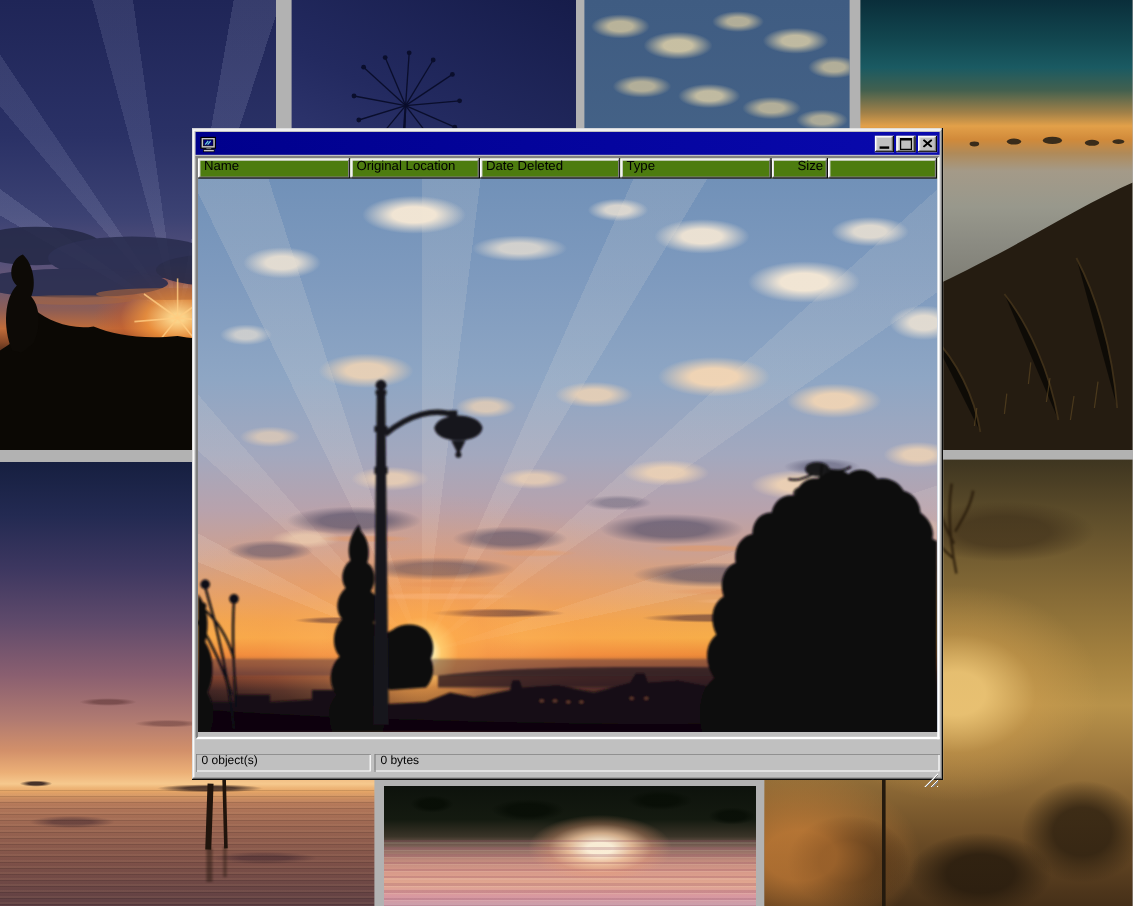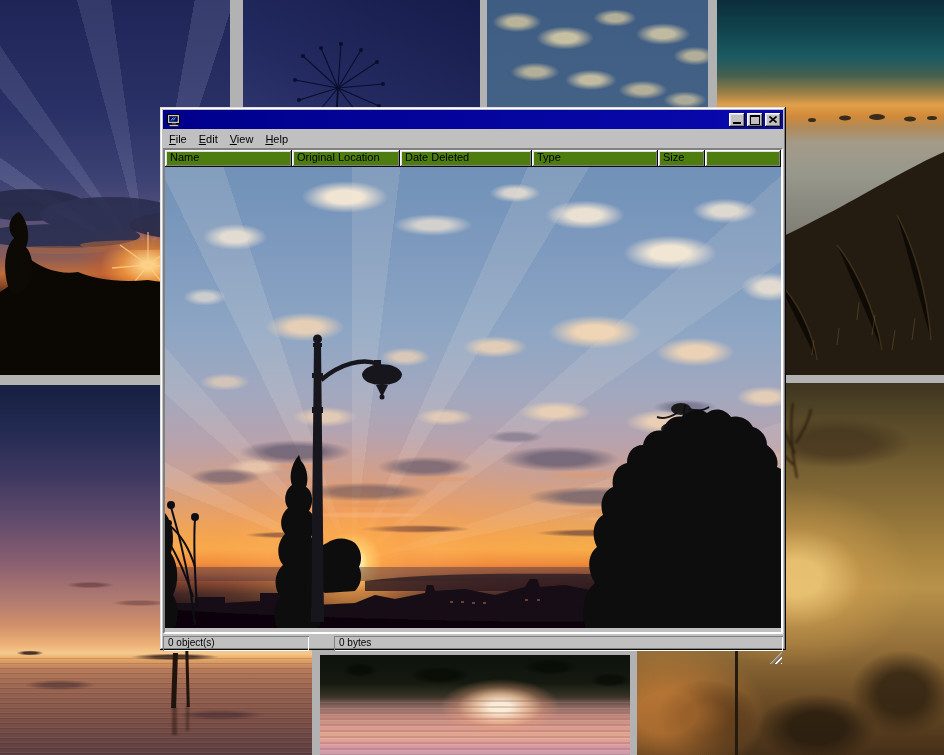--- a/index.html
+++ b/index.html
@@ -97,22 +97,22 @@
         display:flex;align-items:center;justify-content:center;}
   .g-min{width:8px;height:2px;background:#000;margin-top:7px;}
   .g-max{width:8px;height:7px;border:1px solid #000;border-top-width:2px;}
   .menubar{height:18px;display:flex;align-items:center;padding-left:0;}
   .mitem{font-size:11px;color:#000;padding:2px 6px;}
   .accel{text-decoration:underline;}
   .listview{height:482px;border:2px solid;border-color:#808080 #fff #fff #808080;background:#c0c0c0;position:relative;}
   .hdrrow{height:17px;display:flex;background:#4d7c0f;}
   .hcell{height:17px;box-sizing:border-box;font-size:11px;padding:1px 4px 0 5px;color:#000;white-space:nowrap;overflow:hidden;
          box-shadow:inset -1px -1px #0a0a0a, inset 1px 1px #fff, inset -2px -2px #808080, inset 2px 2px #dfdfdf;}
-  .c-name{width:127px;} .c-loc{width:108px;} .c-date{width:132px;} .c-type{width:126px;}
-  .c-size{width:47px;} .c-fill{flex:1;}
+  .c-name{width:127px;} .c-loc{width:108px;} .c-date{width:117px;} .c-type{width:126px;}
+  .c-size{width:47px;text-align:right;} .c-fill{flex:1;}
   .photo{position:relative;width:616px;height:461px;overflow:hidden;background:#7191b8;}
   .lyr{position:absolute;left:0;top:0;width:100%;height:100%;}
   .ph-sky{background:linear-gradient(180deg,#7191b8 0%,#7e9abe 18%,#8ea6c4 36%,#a3a8be 50%,#b8a2ac 60%,#cda08f 68%,#e3a26b 75%,#f2a84e 80%,#f7ad49 83%,#ef8c3a 86%,#c66a33 88%,#70372a 90%,#2e1a20 92.5%,#150e16 95%,#0b070d 100%);}
   .ph-rays{background:conic-gradient(from -78deg at 187px 395px,
       rgba(255,242,225,0) 0deg 10deg, rgba(255,242,225,.13) 10deg 16deg,
       rgba(255,242,225,0) 16deg 30deg, rgba(255,242,225,.11) 30deg 37deg,
       rgba(255,242,225,0) 37deg 52deg, rgba(255,242,225,.13) 52deg 60deg,
       rgba(255,242,225,0) 60deg 78deg, rgba(255,242,225,.12) 78deg 85deg,
       rgba(255,242,225,0) 85deg 102deg, rgba(255,242,225,.12) 102deg 109deg,
       rgba(255,242,225,0) 109deg 126deg, rgba(255,242,225,.11) 126deg 133deg,
@@ -161,21 +161,21 @@
       radial-gradient(65px 4px at 440px 344px, rgba(228,152,98,.5) 0 40%, rgba(228,152,98,0) 80%),
       radial-gradient(80px 4px at 200px 348px, rgba(250,195,155,.5) 0 40%, rgba(250,195,155,0) 80%),
       radial-gradient(85px 4px at 480px 352px, rgba(250,195,155,.5) 0 40%, rgba(250,195,155,0) 80%),
       radial-gradient(70px 5px at 250px 362px, rgba(75,42,52,.55) 0 40%, rgba(75,42,52,0) 80%),
       radial-gradient(75px 5px at 430px 366px, rgba(75,42,52,.55) 0 40%, rgba(75,42,52,0) 80%),
       radial-gradient(50px 4px at 120px 368px, rgba(75,42,52,.5) 0 40%, rgba(75,42,52,0) 80%),
       radial-gradient(55px 4px at 560px 360px, rgba(75,42,52,.5) 0 40%, rgba(75,42,52,0) 80%);}
   .ph-sun{background:radial-gradient(circle at 187px 395px, #fffef2 0 5px, #ffeeb0 9px, rgba(255,205,110,.9) 16px, rgba(252,165,70,.55) 30px, rgba(245,140,60,.25) 55px, rgba(245,140,60,0) 85px);}
   .ph-sil{position:absolute;left:0;top:0;width:100%;height:100%;}
 
-  .statusbar{height:29px;margin-top:2px;display:flex;position:relative;gap:22px;}
+  .statusbar{height:29px;margin-top:12px;display:flex;position:relative;}
   .spanel{box-shadow:inset 1px 1px #808080, inset -1px -1px #fff;font-size:10px;color:#000;
           padding:1px 0 0 5px;box-sizing:border-box;height:15px;}
   .sp1{width:146px;} .sp2{flex:1;margin-left:3px;}
   .grip{position:absolute;right:1px;bottom:1px;width:12px;height:12px;
         background:repeating-linear-gradient(135deg,#fff 0 1px,#868686 1px 2px,rgba(0,0,0,0) 2px 4px);
         clip-path:polygon(100% 0,100% 100%,0 100%);}
 </style>
 </head>
 <body>
 
@@ -346,26 +346,20 @@
             <div class="g-max"></div>
           </div>
         <div class="tbtn">
           <svg width="8" height="7" viewBox="0 0 8 7">
             <path d="M0.5,0.5 L7.5,6.5 M7.5,0.5 L0.5,6.5" stroke="#000" stroke-width="1.6"></path>
           </svg>
         </div>
       </div>
     </div>
 
-    <div class="menubar">
-      <span class="mitem"><span class="accel">F</span><span>ile</span></span>
-      <span class="mitem"><span class="accel">E</span><span>dit</span></span>
-      <span class="mitem"><span class="accel">V</span><span>iew</span></span>
-      <span class="mitem"><span class="accel">H</span><span>elp</span></span>
-    </div>
 
     <div class="listview">
       <div class="hdrrow">
         <div class="hcell c-name">Name</div>
         <div class="hcell c-loc">Original Location</div>
         <div class="hcell c-date">Date Deleted</div>
         <div class="hcell c-type">Type</div>
         <div class="hcell c-size">Size</div>
         <div class="hcell c-fill"></div>
       </div>

